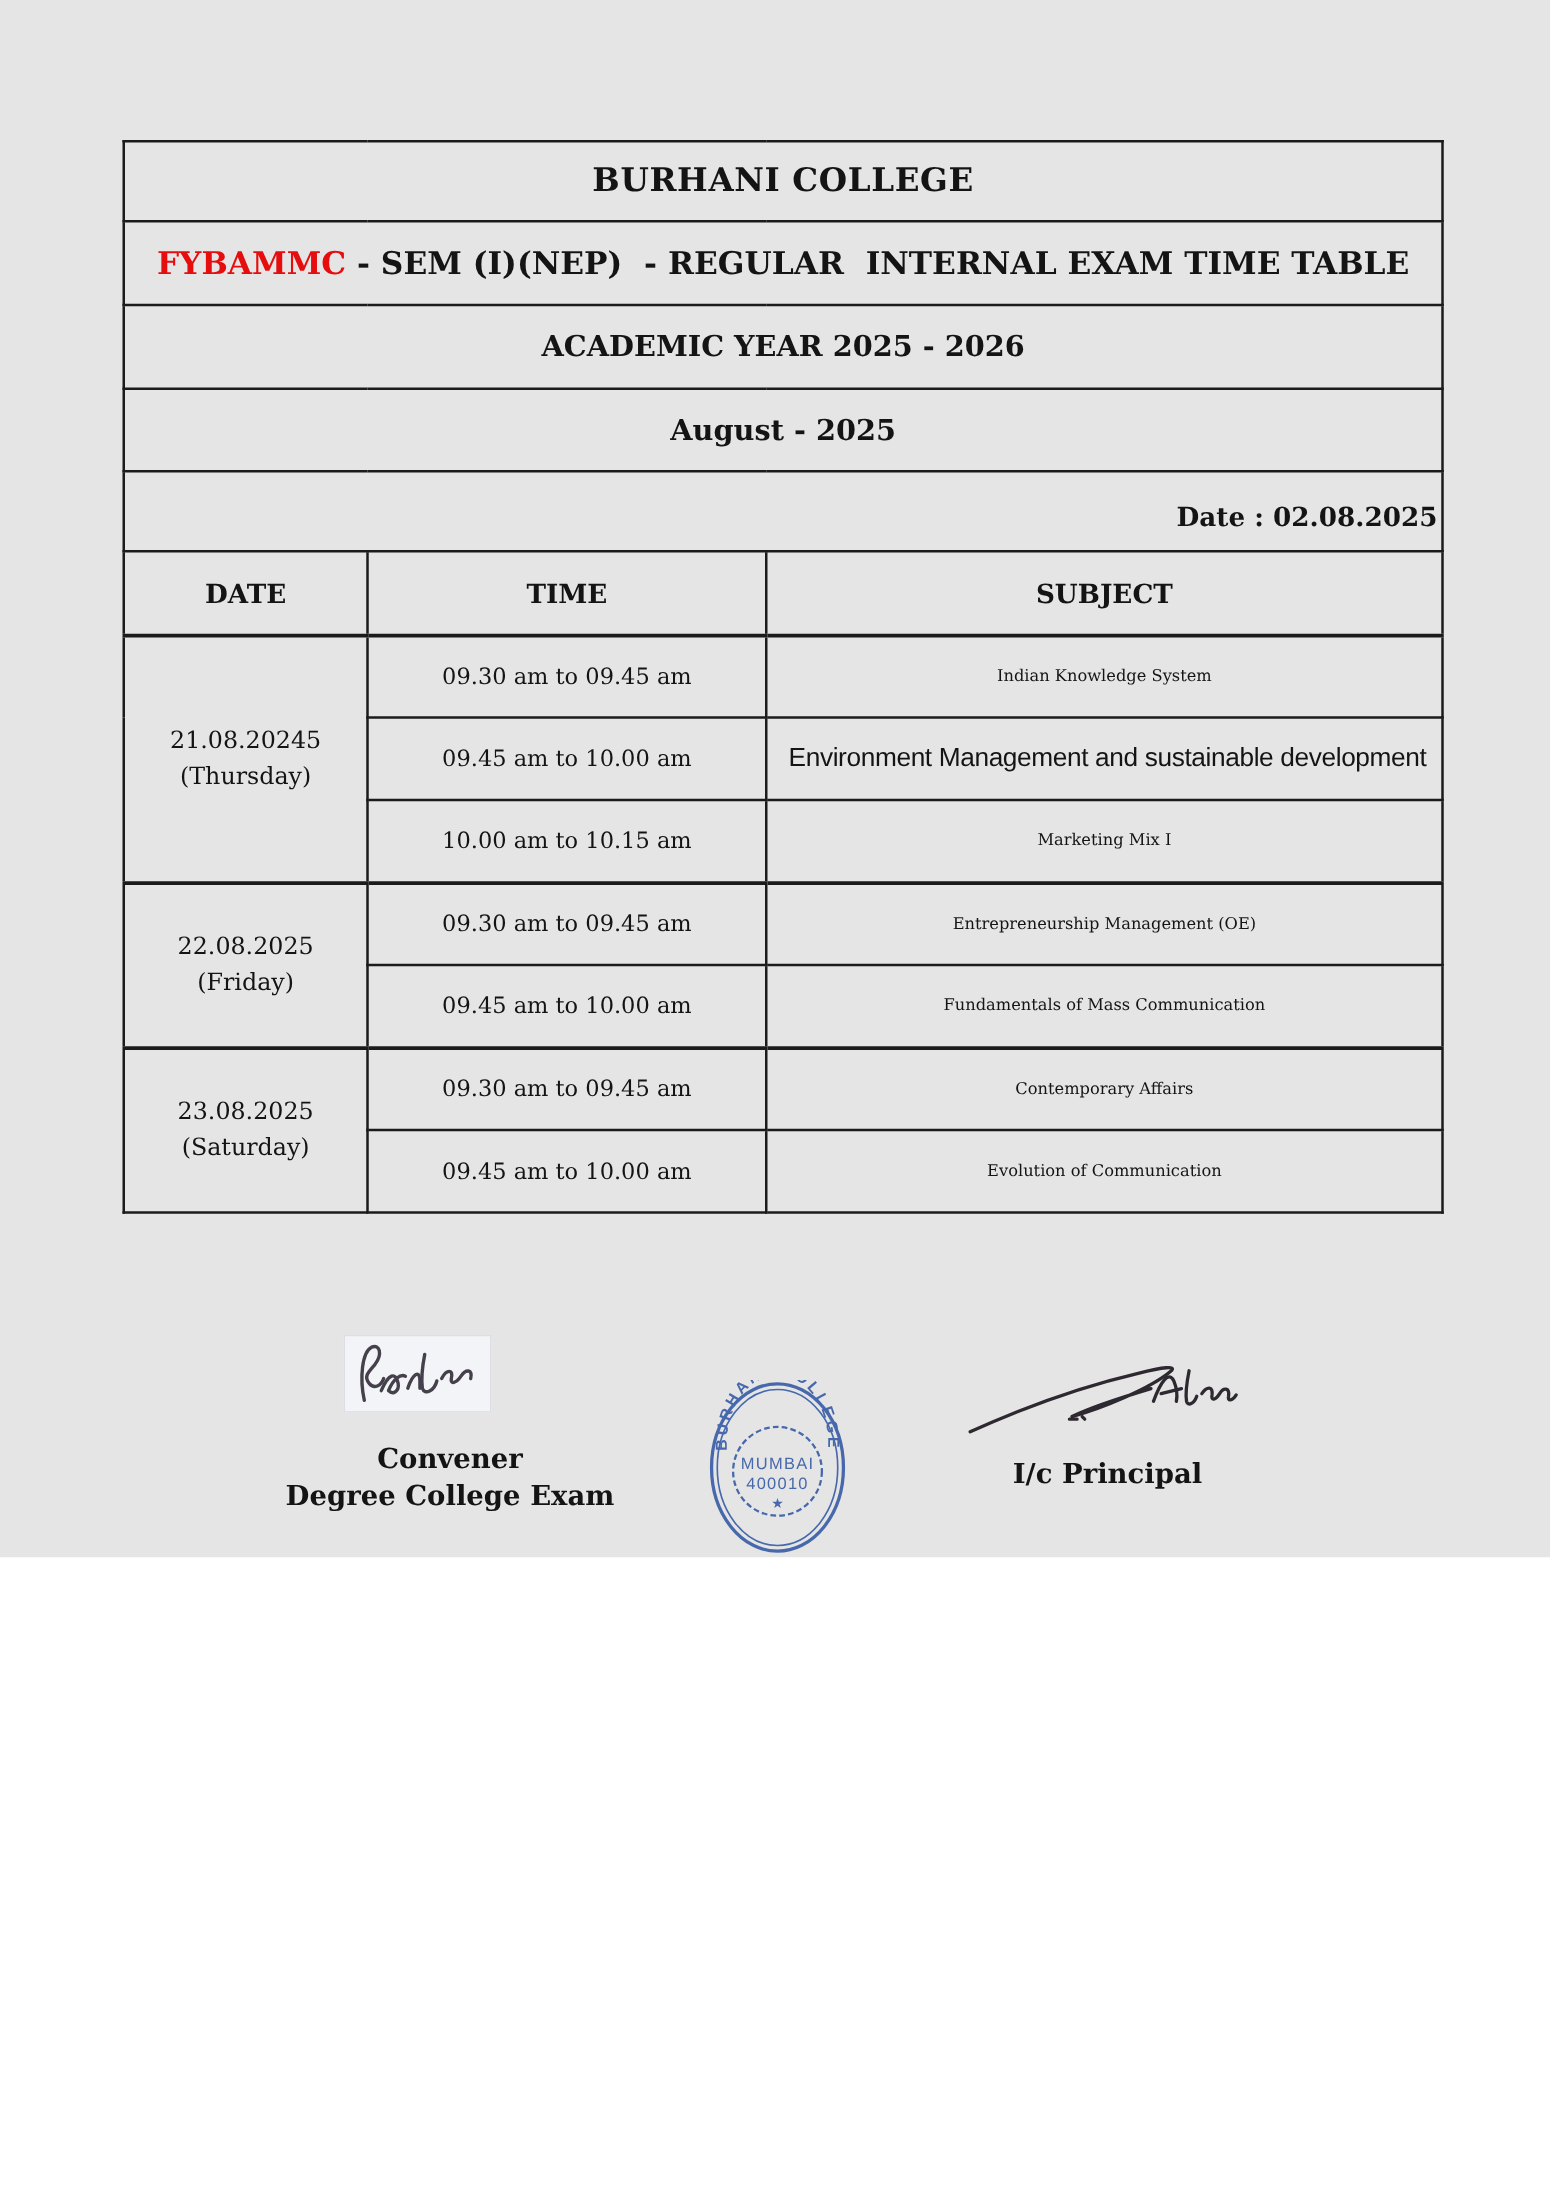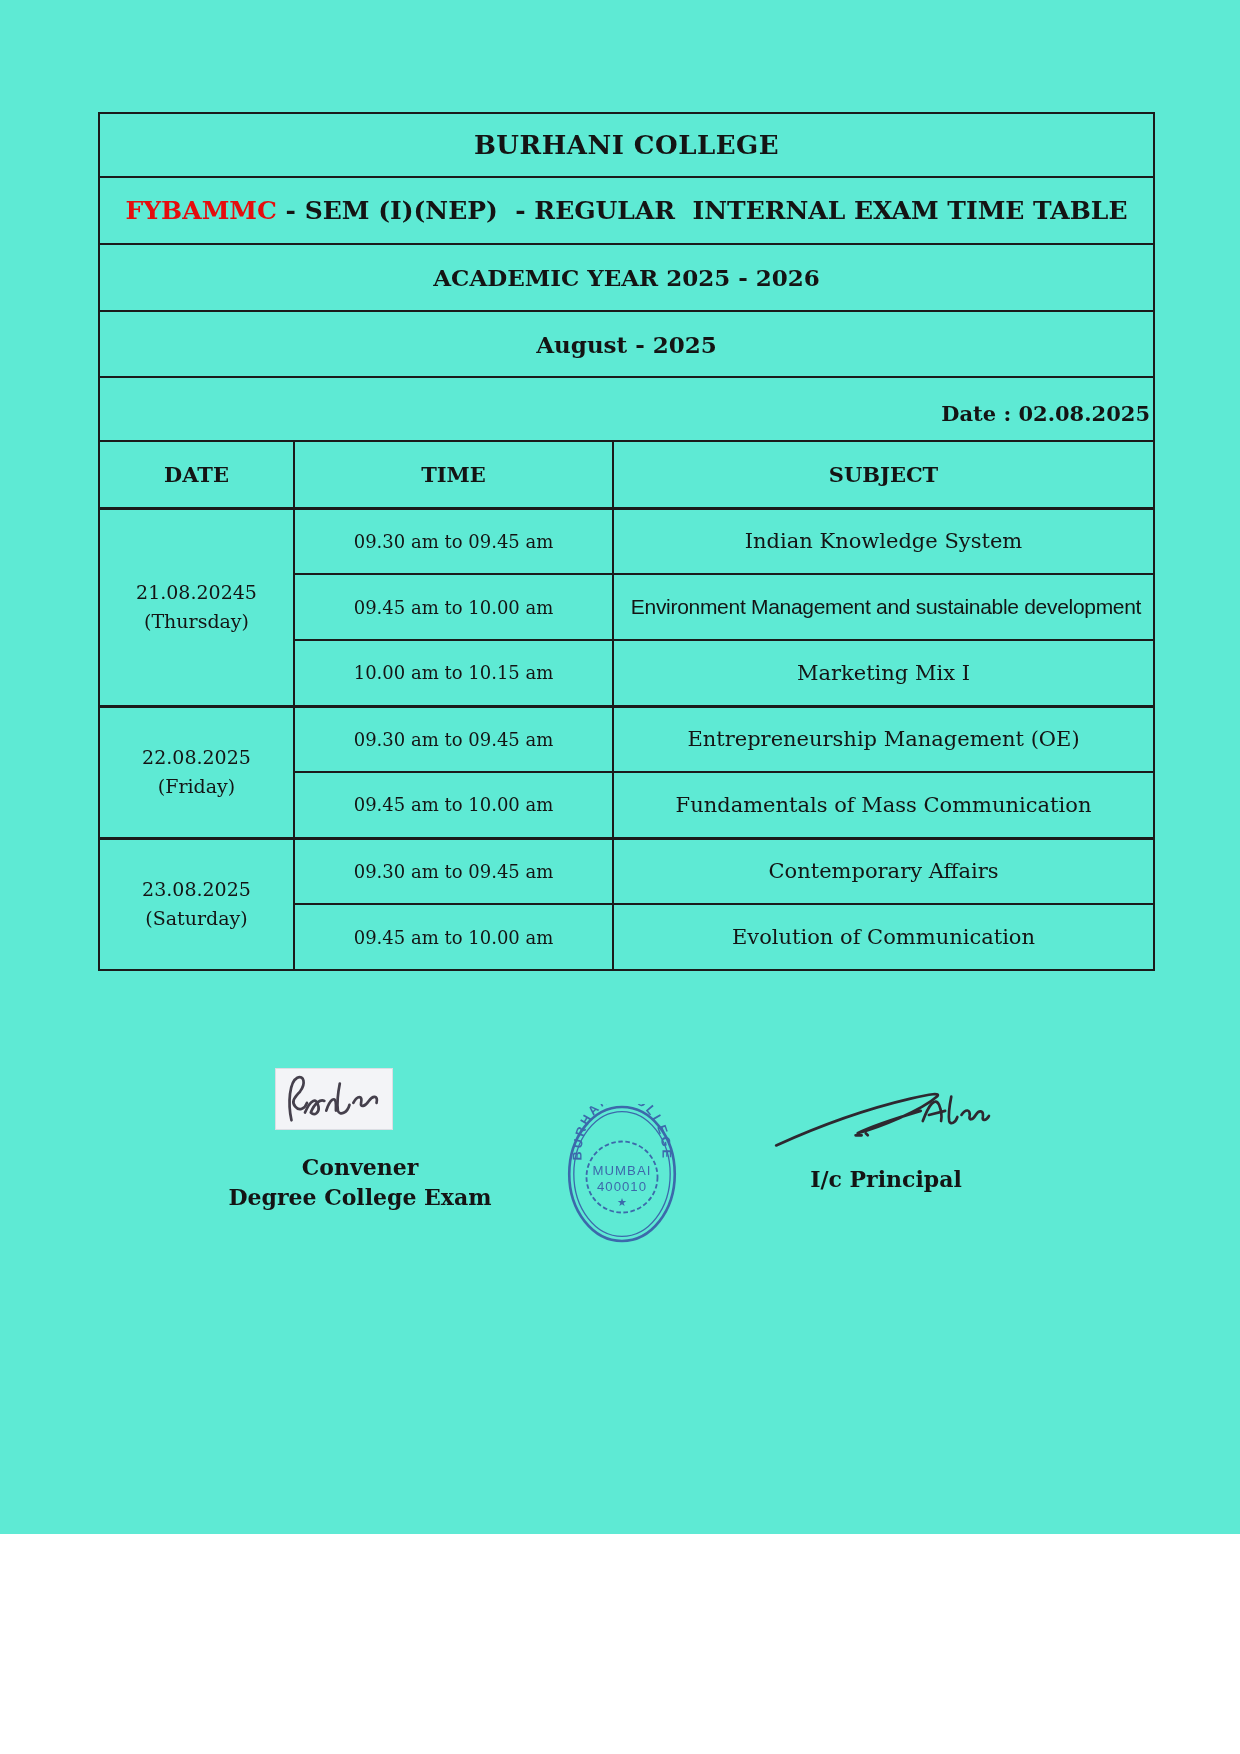--- a/index.html
+++ b/index.html
@@ -1,19 +1,19 @@
 <!DOCTYPE html>
 <html><head>
 <meta charset="utf-8">
 <style>
   html,body{margin:0;padding:0;background:#ffffff;}
   .page{
     position:relative;
-    width:1240px;height:1534px;
-    background:#5eead4;
+    width:1240px;height:1246px;
+    background:#e5e5e5;
     font-family:"DejaVu Serif", serif;
     color:#141414;
     overflow:hidden;
   }
   table.tt{
     position:absolute;left:98px;top:112px;
     width:1055px;
     border-collapse:collapse;
     table-layout:fixed;
   }
@@ -39,21 +39,21 @@
   tr.r-month td{font-size:23px;font-weight:bold;}
   tr.r-date{height:64px;padding-left:36px;}
   tr.r-date td{font-size:21px;font-weight:bold;text-align:right;padding-right:3px;vertical-align:bottom;padding-bottom:14px;}
   tr.r-head{height:67px;}
   tr.r-head td{font-size:21px;font-weight:bold;border-bottom-width:3px;}
 
   tr.r-data{height:66px;}
   td.datecell{font-size:19px;line-height:29px;}
   td.timecell{font-size:18px;}
   td.subjcell{
-    text-align:left;padding-left:8px;font-size:21px;
+    text-align:left;padding-left:8px;font-size:13px;
   }
   td.subjcell.sans{
     font-family:"Liberation Sans", sans-serif;
     font-size:21px;letter-spacing:-0.3px;padding-left:5px;
   }
   tr.gsep td{border-top-width:3px;}
 
   
   .sig-left-img{
     position:absolute;left:275px;top:1068px;width:118px;height:62px;

